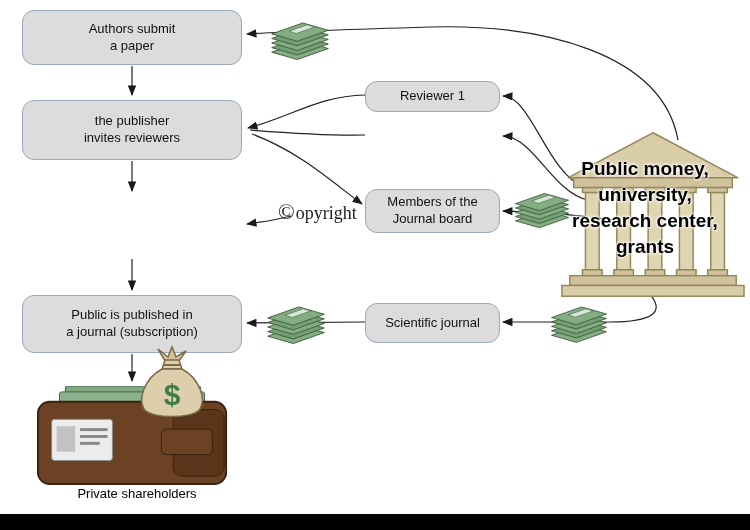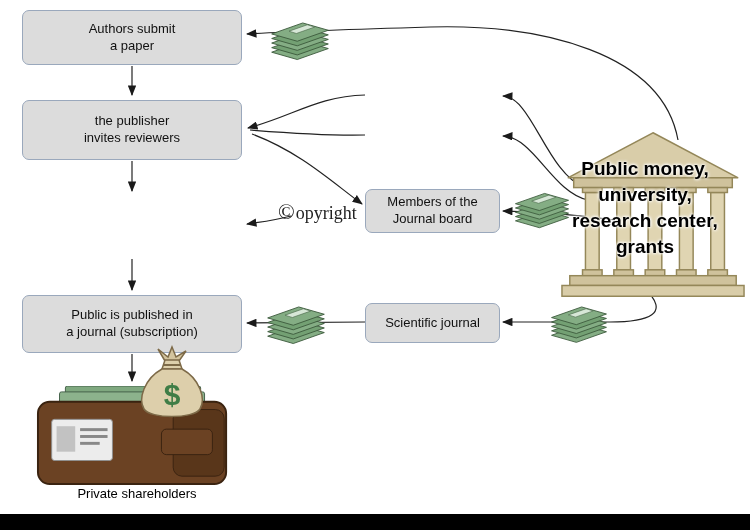--- a/index.html
+++ b/index.html
@@ -3,21 +3,21 @@
 <meta charset="utf-8">
 <style>
   html,body{margin:0;padding:0;background:#fff;}
   .canvas{
     position:relative;width:750px;height:530px;background:#ffffff;
     font-family:"Liberation Sans", sans-serif;overflow:hidden;
   }
   svg.overlay{position:absolute;left:0;top:0;z-index:1;}
   .box{
     position:absolute;z-index:2;background:#dcdcdc;border:1px solid #9aa8bc;
-    border-radius:7px;display:flex;align-items:center;justify-content:center;
+    border-radius:12px;display:flex;align-items:center;justify-content:center;
     text-align:center;font-size:13px;color:#111;white-space:pre-line;line-height:1.3;
     box-sizing:border-box;padding:2px 6px;
   }
   .icon-abs{position:absolute;}
   .money{z-index:3;}
   .bill{stroke:#3c5a3c;stroke-width:1;}
   .b1{fill:#84ad84;} .b2{fill:#73a073;}
   .band{fill:#d7e7d7;stroke:#3c5a3c;stroke-width:.6;}
   .bank-part{stroke:#948759;stroke-width:1.5;}
   .funding{
@@ -65,20 +65,21 @@
     </g>
   </svg>
 
   <div class="box" style="left:22px;top:10px;width:220px;height:55px">Authors submit
 a paper</div>
   <div class="box" style="left:22px;top:100px;width:220px;height:60px">the publisher
 invites reviewers</div>
   <div class="box" style="left:22px;top:295px;width:220px;height:58px">Public is published in
 a journal (subscription)</div>
 
+  <div class="box" style="left:365px;top:81px;width:135px;height:31px">Reviewer 1</div>
   <div class="box" style="left:365px;top:189px;width:135px;height:44px">Members of the
 Journal board</div>
   <div class="box" style="left:365px;top:303px;width:135px;height:40px">Scientific journal</div>
 
   <svg class="icon-abs money" style="left:268px;top:12px" width="64" height="53" viewBox="0 0 70 58">
     <path class="bill b1" d="M4 44 L38 32 L66 40 L32 52 Z"></path>
     <path class="bill b2" d="M4 39 L38 27 L66 35 L32 47 Z"></path>
     <path class="bill b1" d="M4 34 L38 22 L66 30 L32 42 Z"></path>
     <path class="bill b2" d="M4 29 L38 17 L66 25 L32 37 Z"></path>
     <path class="bill b1" d="M4 24 L38 12 L66 20 L32 32 Z"></path>

